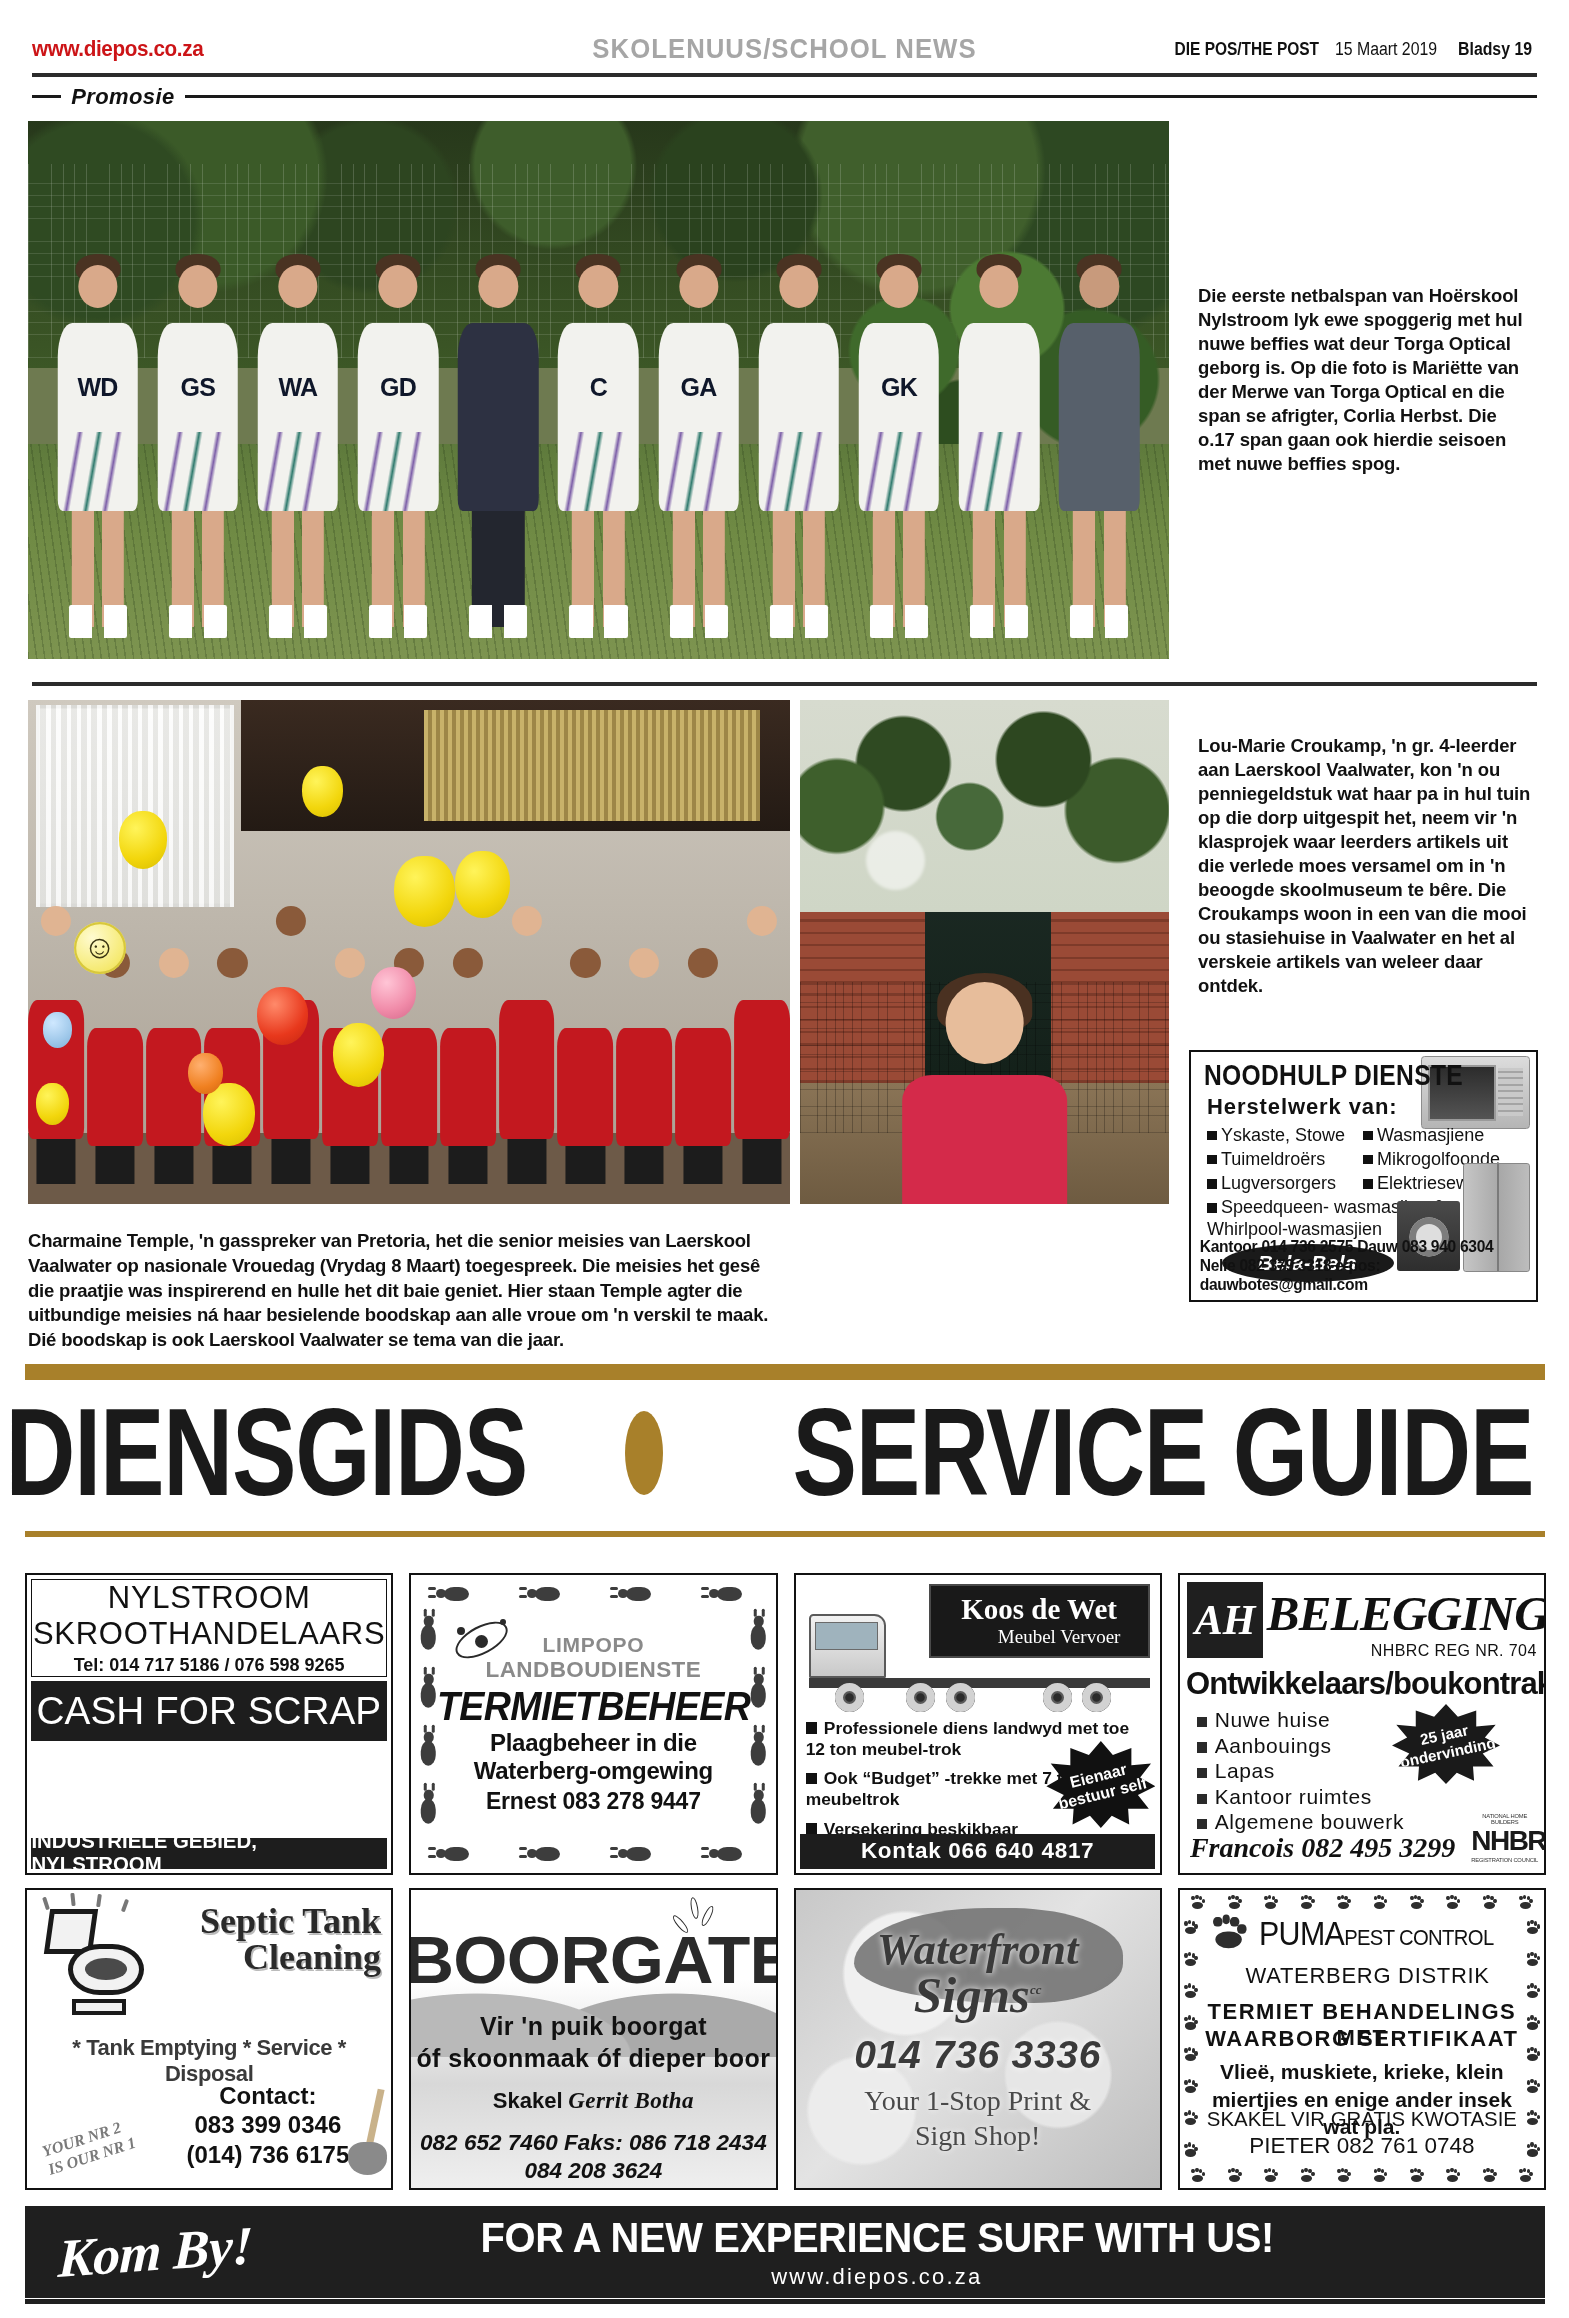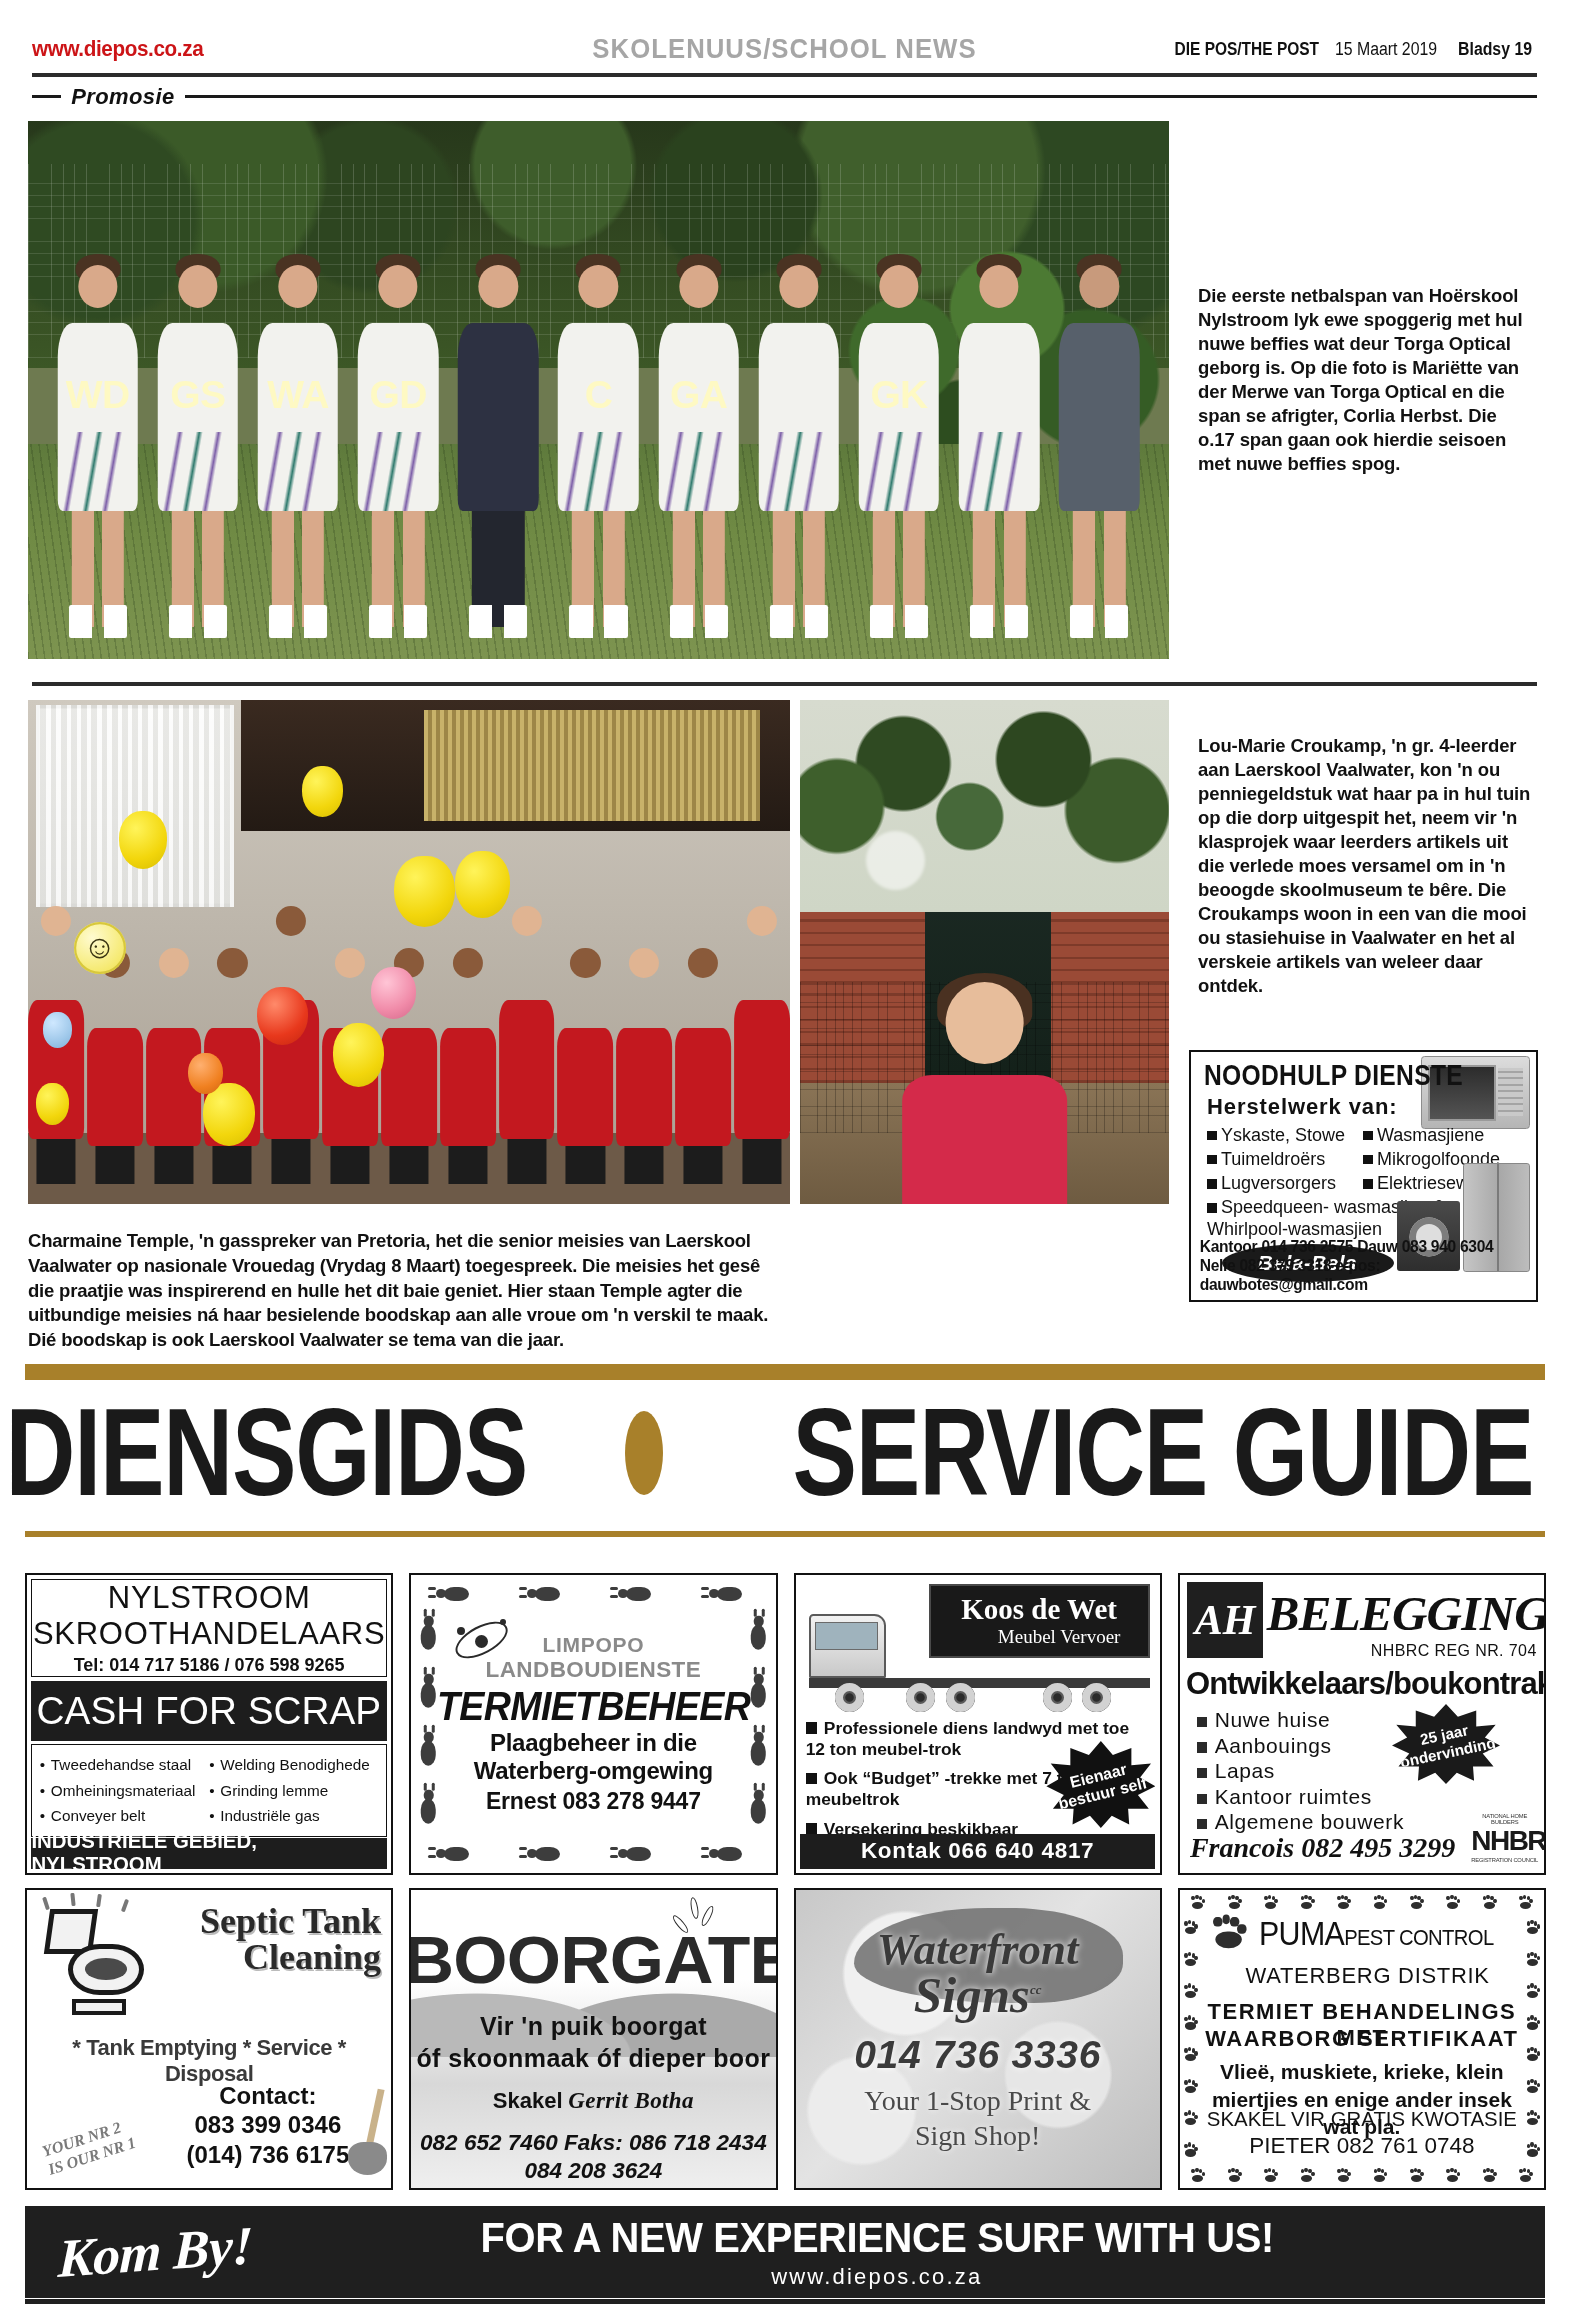--- a/index.html
+++ b/index.html
@@ -92,21 +92,21 @@
     width: 42%; padding-bottom: 46%; border-radius: 50%; background:#d9a98a; }
   .nb-hair { position:absolute; left:50%; top:-3%; transform: translateX(-50%);
     width: 48%; padding-bottom: 30%; border-radius: 50% 50% 40% 40%; background:#4a3322; }
   .nb-body { position:absolute; left:50%; top:16%; transform: translateX(-50%);
     width: 86%; height: 52%; background:#f2f2ee; border-radius: 18% 18% 6% 6%; }
   .nb-body::after { content:""; position:absolute; left:4%; right:4%; bottom:0; height:42%;
     background: linear-gradient(100deg, transparent 18%, #7d5fa8 22%, transparent 26%,
                 transparent 40%, #2f7a6d 44%, transparent 48%,
                 transparent 62%, #7d5fa8 66%, transparent 70%); }
   .nb-bib { position:absolute; left:50%; top:30%; transform: translateX(-50%);
-    color:#fef9c3; font-weight:bold; font-size: 39px; letter-spacing: -0.7px; }
+    color:#0f172a; font-weight:bold; font-size: 25px; letter-spacing: -0.7px; }
   .nb-legs { position:absolute; left:50%; bottom:0; transform: translateX(-50%);
     width: 56%; height: 34%;
     background: linear-gradient(90deg, #d9a98a 0 42%, transparent 42% 58%, #d9a98a 58% 100%); }
   .nb-shoes { position:absolute; left:50%; bottom:-3%; transform: translateX(-50%);
     width: 62%; height: 9%;
     background: linear-gradient(90deg, #fff 0 40%, transparent 40% 60%, #fff 60% 100%); border-radius:2.2px; }
   .nb-coach .nb-body { background: #2d3142; }
   .nb-coach .nb-body::after { display:none; }
   .nb-coach .nb-legs { background:#23262f; }
   .nb-coach2 .nb-body { background: #57606b; }
@@ -737,28 +737,20 @@
 
   <div class="ad">
     <div class="sk-top">
       <div class="sk-n1">NYLSTROOM</div>
       <div class="sk-n2">SKROOTHANDELAARS</div>
       <div class="sk-tel">Tel: 014 717 5186 / 076 598 9265</div>
     </div>
     <div class="sk-band">
         <span>CASH FOR SCRAP</span>
       </div>
-    <div class="sk-list">
-      <div class="sk-li">Tweedehandse staal</div>
-      <div class="sk-li">Welding Benodighede</div>
-      <div class="sk-li">Omheiningsmateriaal</div>
-      <div class="sk-li">Grinding lemme</div>
-      <div class="sk-li">Conveyer belt</div>
-      <div class="sk-li">Industriële gas</div>
-    </div>
     <div class="sk-foot">
         <span>INDUSTRIËLE GEBIED, NYLSTROOM</span>
       </div>
   </div>
 
   <div class="ad">
     <div class="tb-ants-t">
       <i class="ant"></i>
         <i class="ant"></i>
         <i class="ant"></i>

